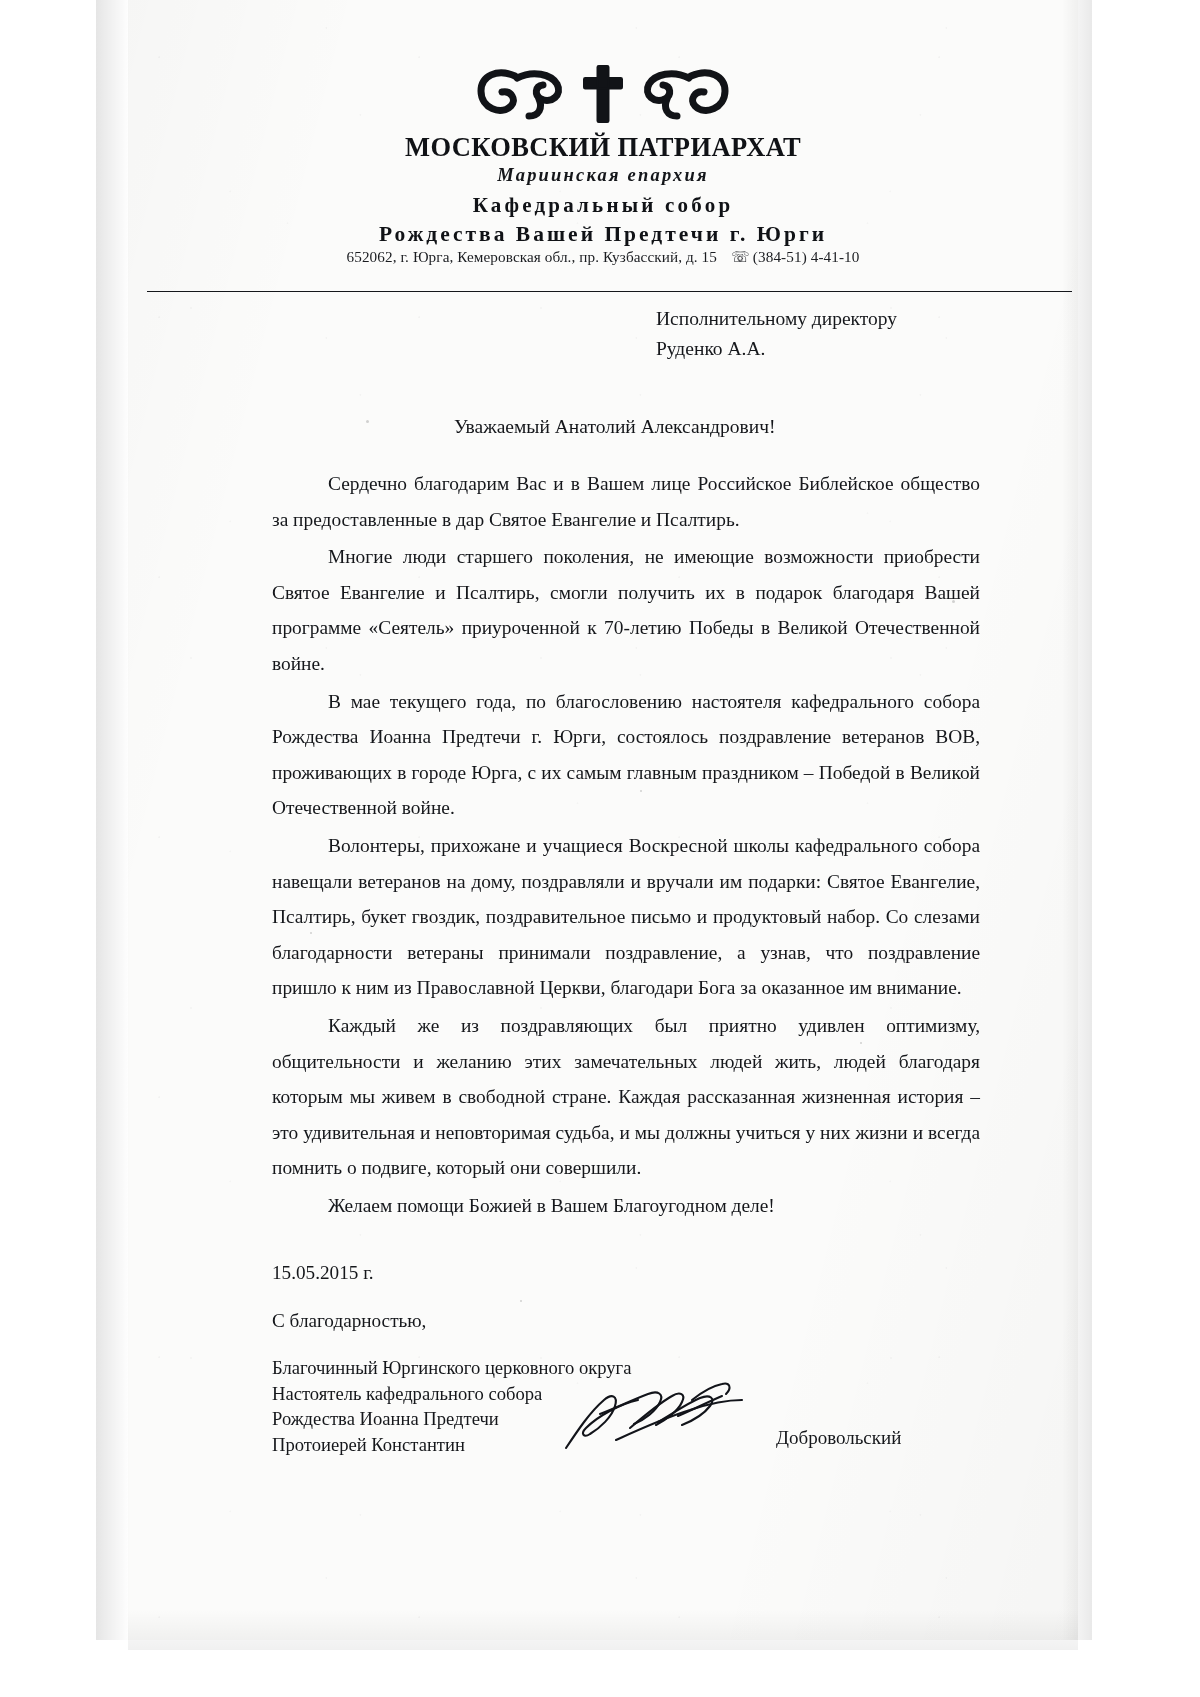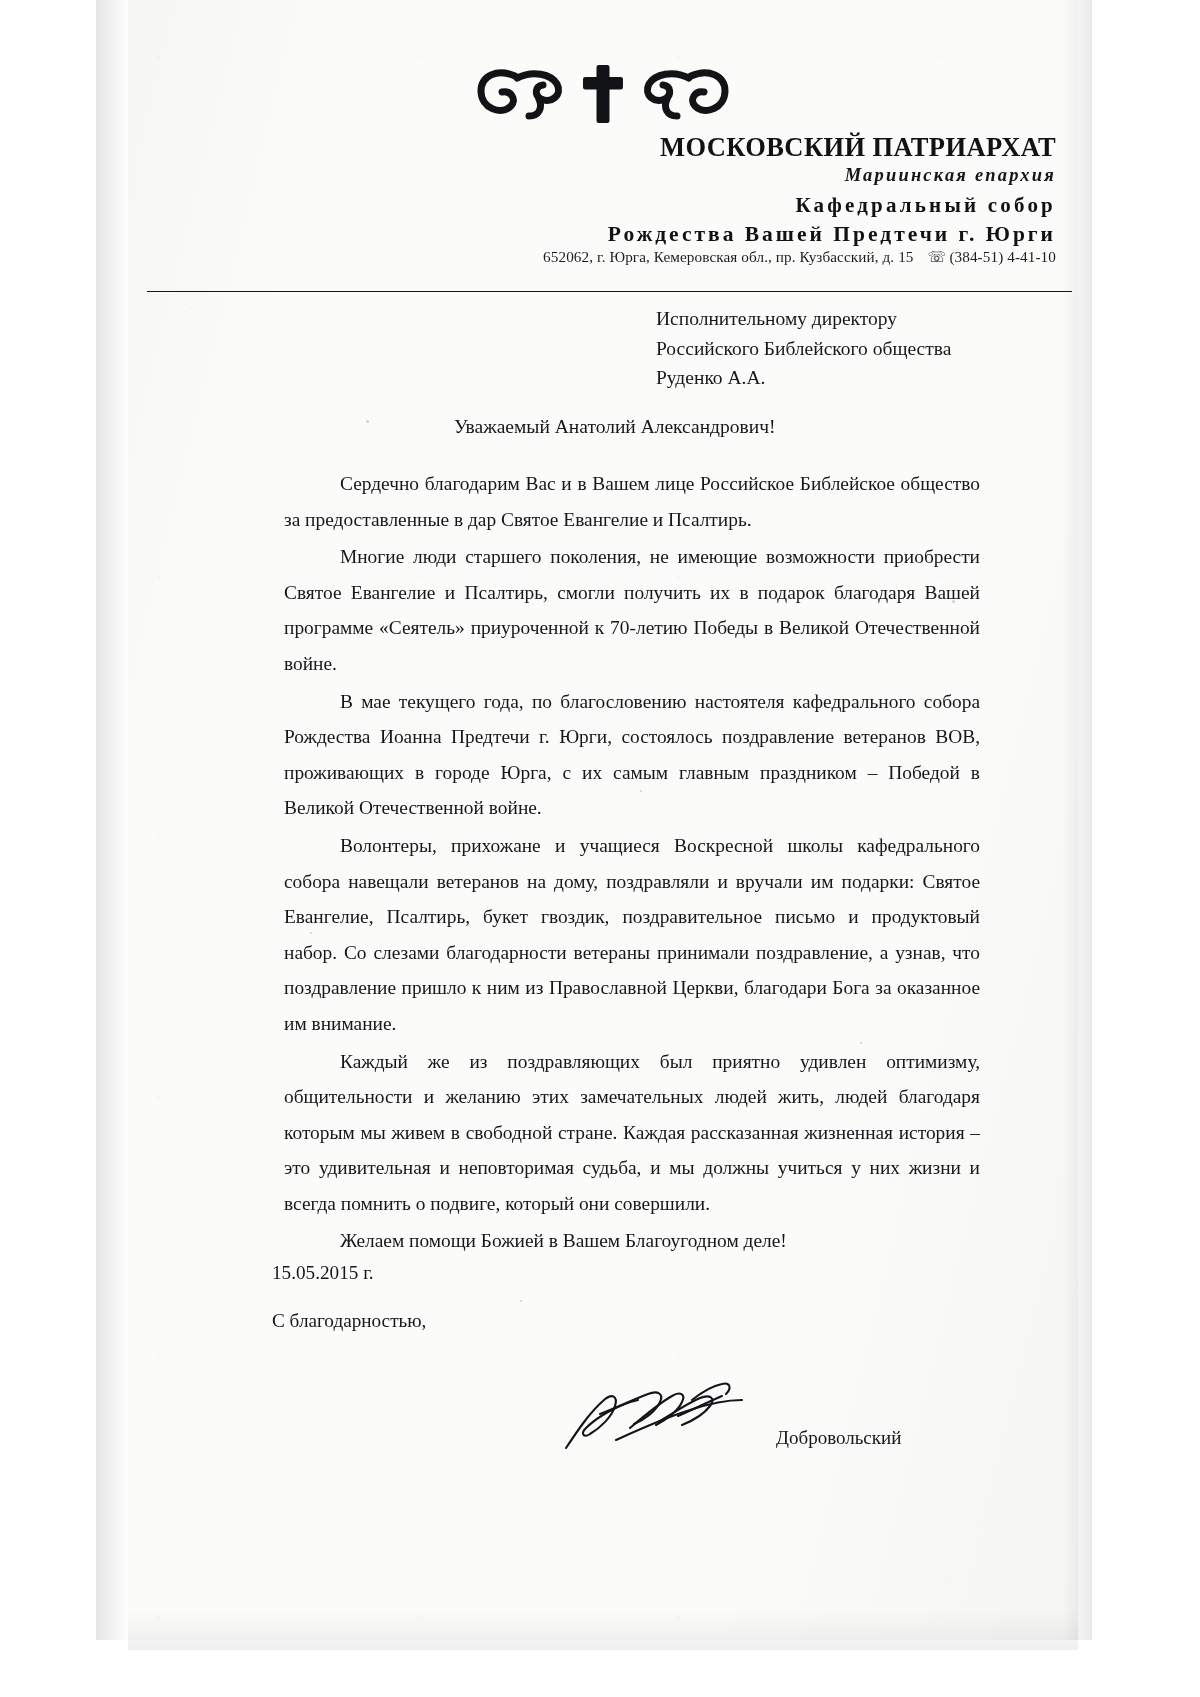--- a/index.html
+++ b/index.html
@@ -67,21 +67,21 @@
     background: linear-gradient(to bottom, rgba(0,0,0,0.00), rgba(0,0,0,0.06));
     pointer-events: none;
   }
 
   
   .letterhead {
     position: absolute;
     left: 150px;
     top: 62px;
     width: 906px;
-    text-align: right;
+    text-align: center;
     font-family: Liberation Serif, serif;
   }
   .ornament {
     font-size: 0px;
     height: 64px;
     margin-bottom: 6px;
     display: flex;
     justify-content: center;
     align-items: center;
     gap: 18px;
@@ -161,21 +161,21 @@
   }
 
   
   .letter-body {
     position: absolute;
     left: 272px;
     top: 466px;
     width: 708px;
   }
   .letter-body p {
-    margin: 0 0 2px 12px;
+    margin: 0 0 2px 0;
     font-size: 19.4px;
     line-height: 35.6px;
     text-align: justify;
     text-indent: 56px;
     color: #15171b;
     -webkit-hyphens: none;
     hyphens: none;
   }
   .letter-body p.last-line-center {
     text-align: left;
@@ -293,38 +293,43 @@
 
     <div class="lh-address">
       <span>652062, г. Юрга, Кемеровская обл., пр. Кузбасский, д. 15</span><span class="phone-icon">☏</span><span>(384-51) 4-41-10</span>
     </div>
   </div>
 
   <div class="lh-rule"></div>
 
   <div class="recipient">
     <div>Исполнительному директору</div>
-    <div>Российского Библейского общества</div>
     <div>Руденко А.А.</div>
   </div>
 
   <div class="salutation">Уважаемый Анатолий Александрович!</div>
 
   <div class="letter-body">
     <p>Сердечно благодарим Вас и в Вашем лице Российское Библейское общество за предоставленные в дар Святое Евангелие и Псалтирь.</p>
     <p>Многие люди старшего поколения, не имеющие возможности приобрести Святое Евангелие и Псалтирь, смогли получить их в подарок благодаря Вашей программе «Сеятель» приуроченной к 70-летию Победы в Великой Отечественной войне.</p>
     <p>В мае текущего года, по благословению настоятеля кафедрального собора Рождества Иоанна Предтечи г. Юрги, состоялось поздравление ветеранов ВОВ, проживающих в городе Юрга, с их самым главным праздником – Победой в Великой Отечественной войне.</p>
     <p>Волонтеры, прихожане и учащиеся Воскресной школы кафедрального собора навещали ветеранов на дому, поздравляли и вручали им подарки: Святое Евангелие, Псалтирь, букет гвоздик, поздравительное письмо и продуктовый набор. Со слезами благодарности ветераны принимали поздравление, а узнав, что поздравление пришло к ним из Православной Церкви, благодари Бога за оказанное им внимание.</p>
     <p>Каждый же из поздравляющих был приятно удивлен оптимизму, общительности и желанию этих замечательных людей жить, людей благодаря которым мы живем в свободной стране. Каждая рассказанная жизненная история – это удивительная и неповторимая судьба, и мы должны учиться у них жизни и всегда помнить о подвиге, который они совершили.</p>
     <p class="last-line-center">Желаем помощи Божией в Вашем Благоугодном деле!</p>
   </div>
 
   <div class="sig-date">15.05.2015 г.</div>
   <div class="sig-regards">С благодарностью,</div>
 
+  <div class="sig-block">
+    <div>Благочинный Юргинского церковного округа</div>
+    <div>Настоятель кафедрального собора</div>
+    <div>Рождества Иоанна Предтечи</div>
+    <div>Протоиерей Константин</div>
+  </div>
 
   <div class="signature-mark">
     <svg width="190" height="96" viewBox="0 0 190 96" aria-hidden="true">
       <g fill="none" stroke="#12141a" stroke-width="2.1" stroke-linecap="round" stroke-linejoin="round">
         <path d="M6 78 C 18 60, 30 42, 44 30 C 52 23, 58 26, 55 36 C 52 47, 40 58, 30 64 C 24 68, 20 64, 26 58 C 38 46, 60 34, 78 30"></path>
         <path d="M40 44 C 56 38, 72 30, 88 24 C 98 20, 104 24, 100 32 C 96 41, 84 50, 74 54"></path>
         <path d="M70 58 C 84 46, 98 34, 112 26 C 120 21, 126 24, 122 32 C 118 41, 106 50, 96 55"></path>
         <path d="M98 52 C 112 44, 126 34, 140 28 C 150 24, 156 28, 150 36 C 144 44, 132 51, 122 55"></path>
         <path d="M118 46 C 132 40, 148 32, 162 26"></path>
         <path d="M56 70 C 78 60, 104 48, 130 40 C 148 34, 166 30, 182 30"></path>

